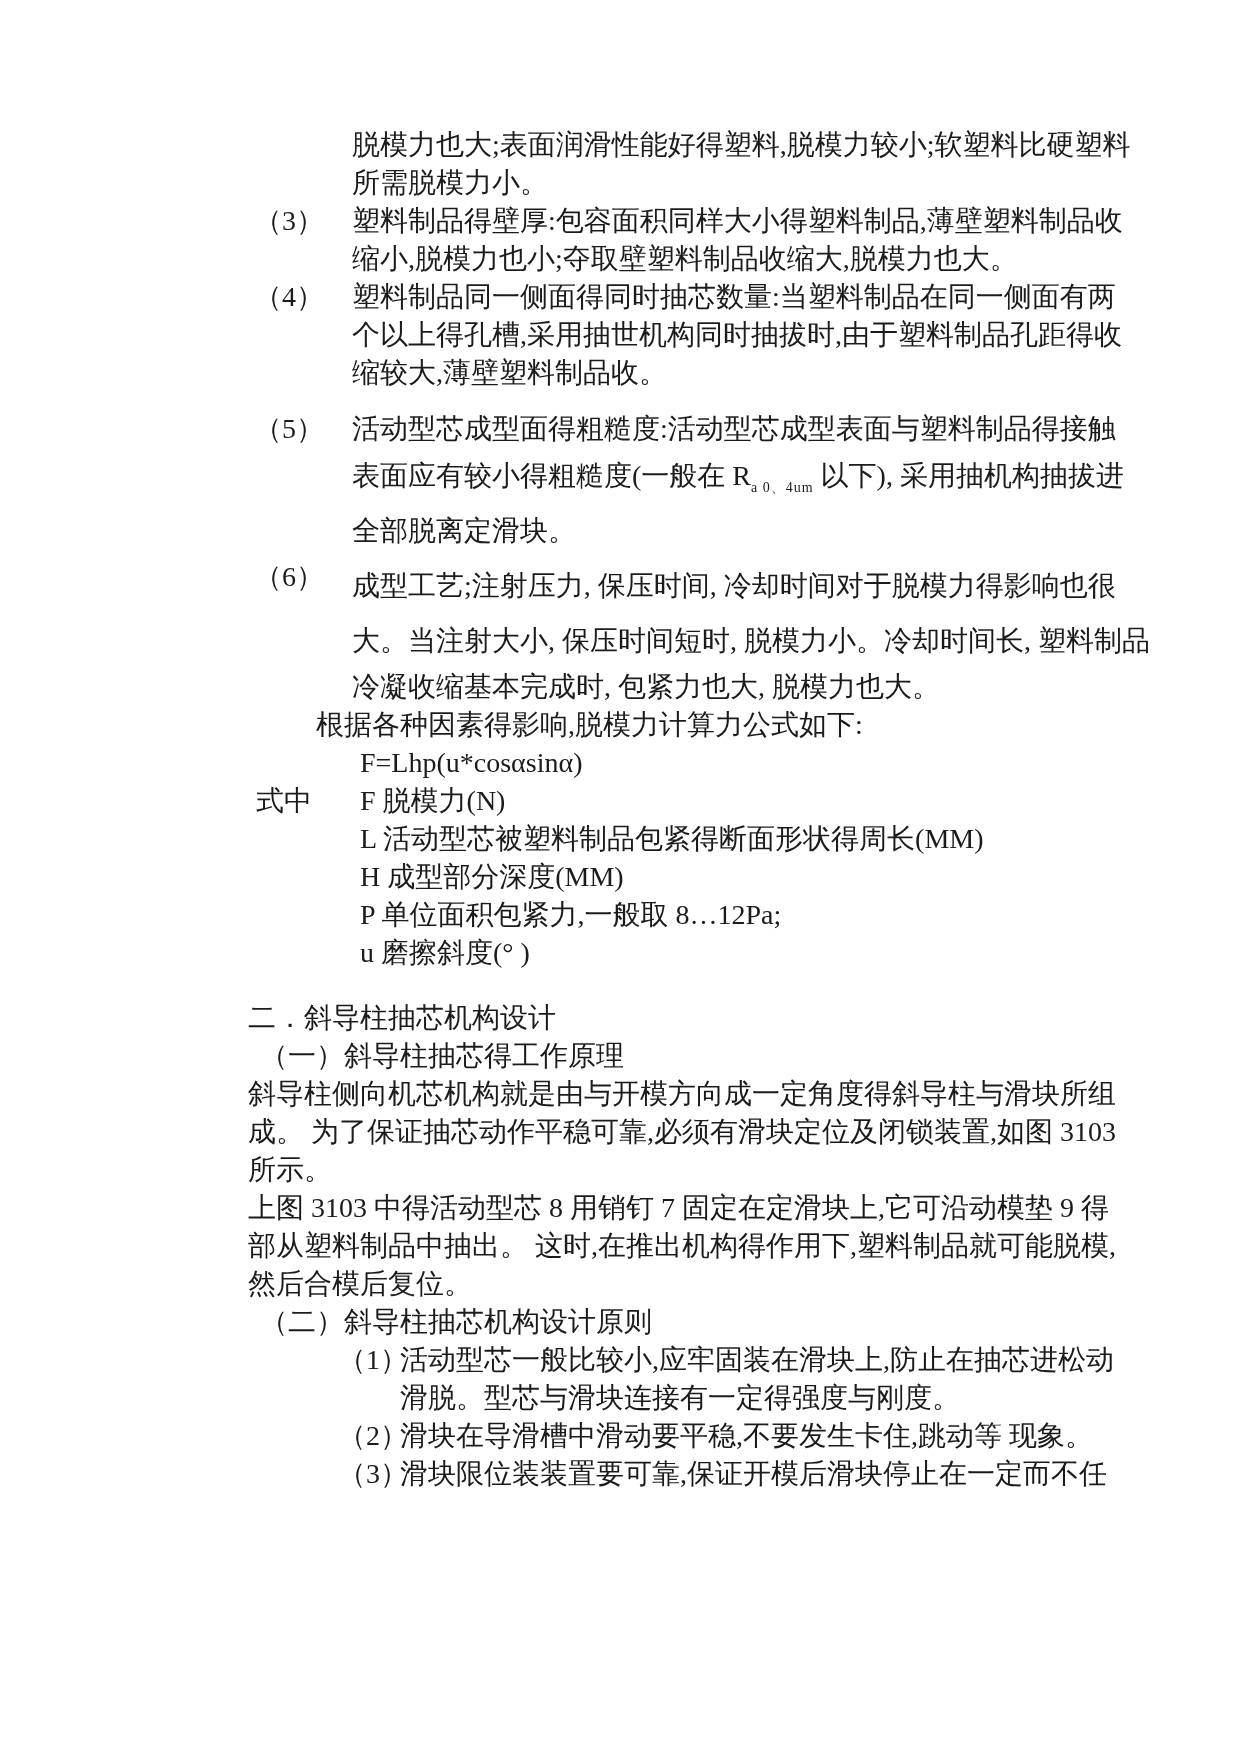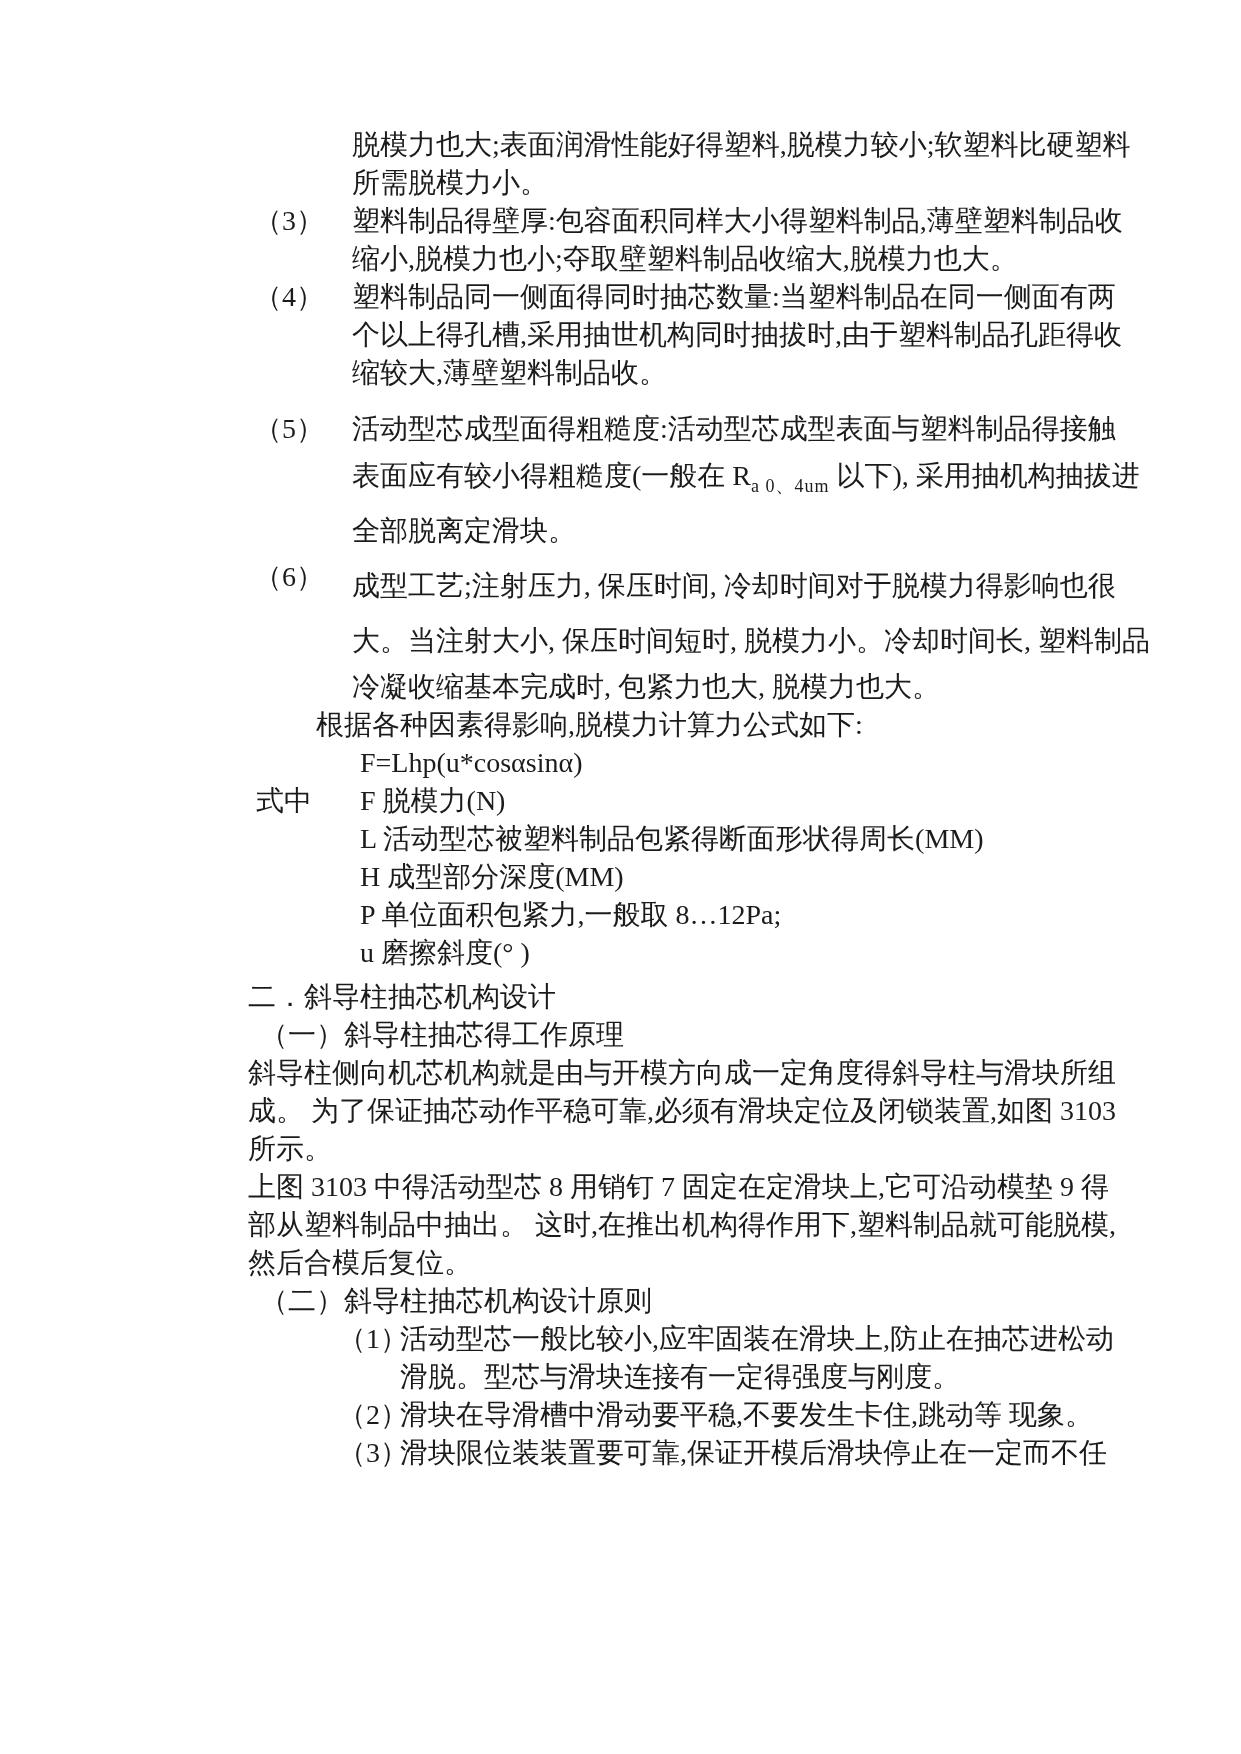--- a/index.html
+++ b/index.html
@@ -21,22 +21,22 @@
   .block.nested .num{left:90px}
   
   .indent-cont{padding-left:104px}
   .indent-lead{padding-left:68px}
   .indent-formula{padding-left:112px}
   .indent-sub{padding-left:12px}
   .indent-flush{padding-left:0}
   .heading{padding-left:0}
   
   #doc > .block:nth-child(4){margin-top:18px}
-  #doc > .block:nth-child(9){margin-top:6px}
-  sub{font-size:18px;line-height:0;letter-spacing:1px}
+  #doc > .block:nth-child(9){margin-top:27px}
+  sub{font-size:14px;line-height:0;letter-spacing:1px}
 </style>
 </head>
 <body>
 
 <div id="doc">
     <div class="block plain indent-cont">
       <div class="line">脱模力也大;表面润滑性能好得塑料,脱模力较小;软塑料比硬塑料</div>
       <div class="line">所需脱模力小。</div>
     </div>
     <div class="block numbered">

